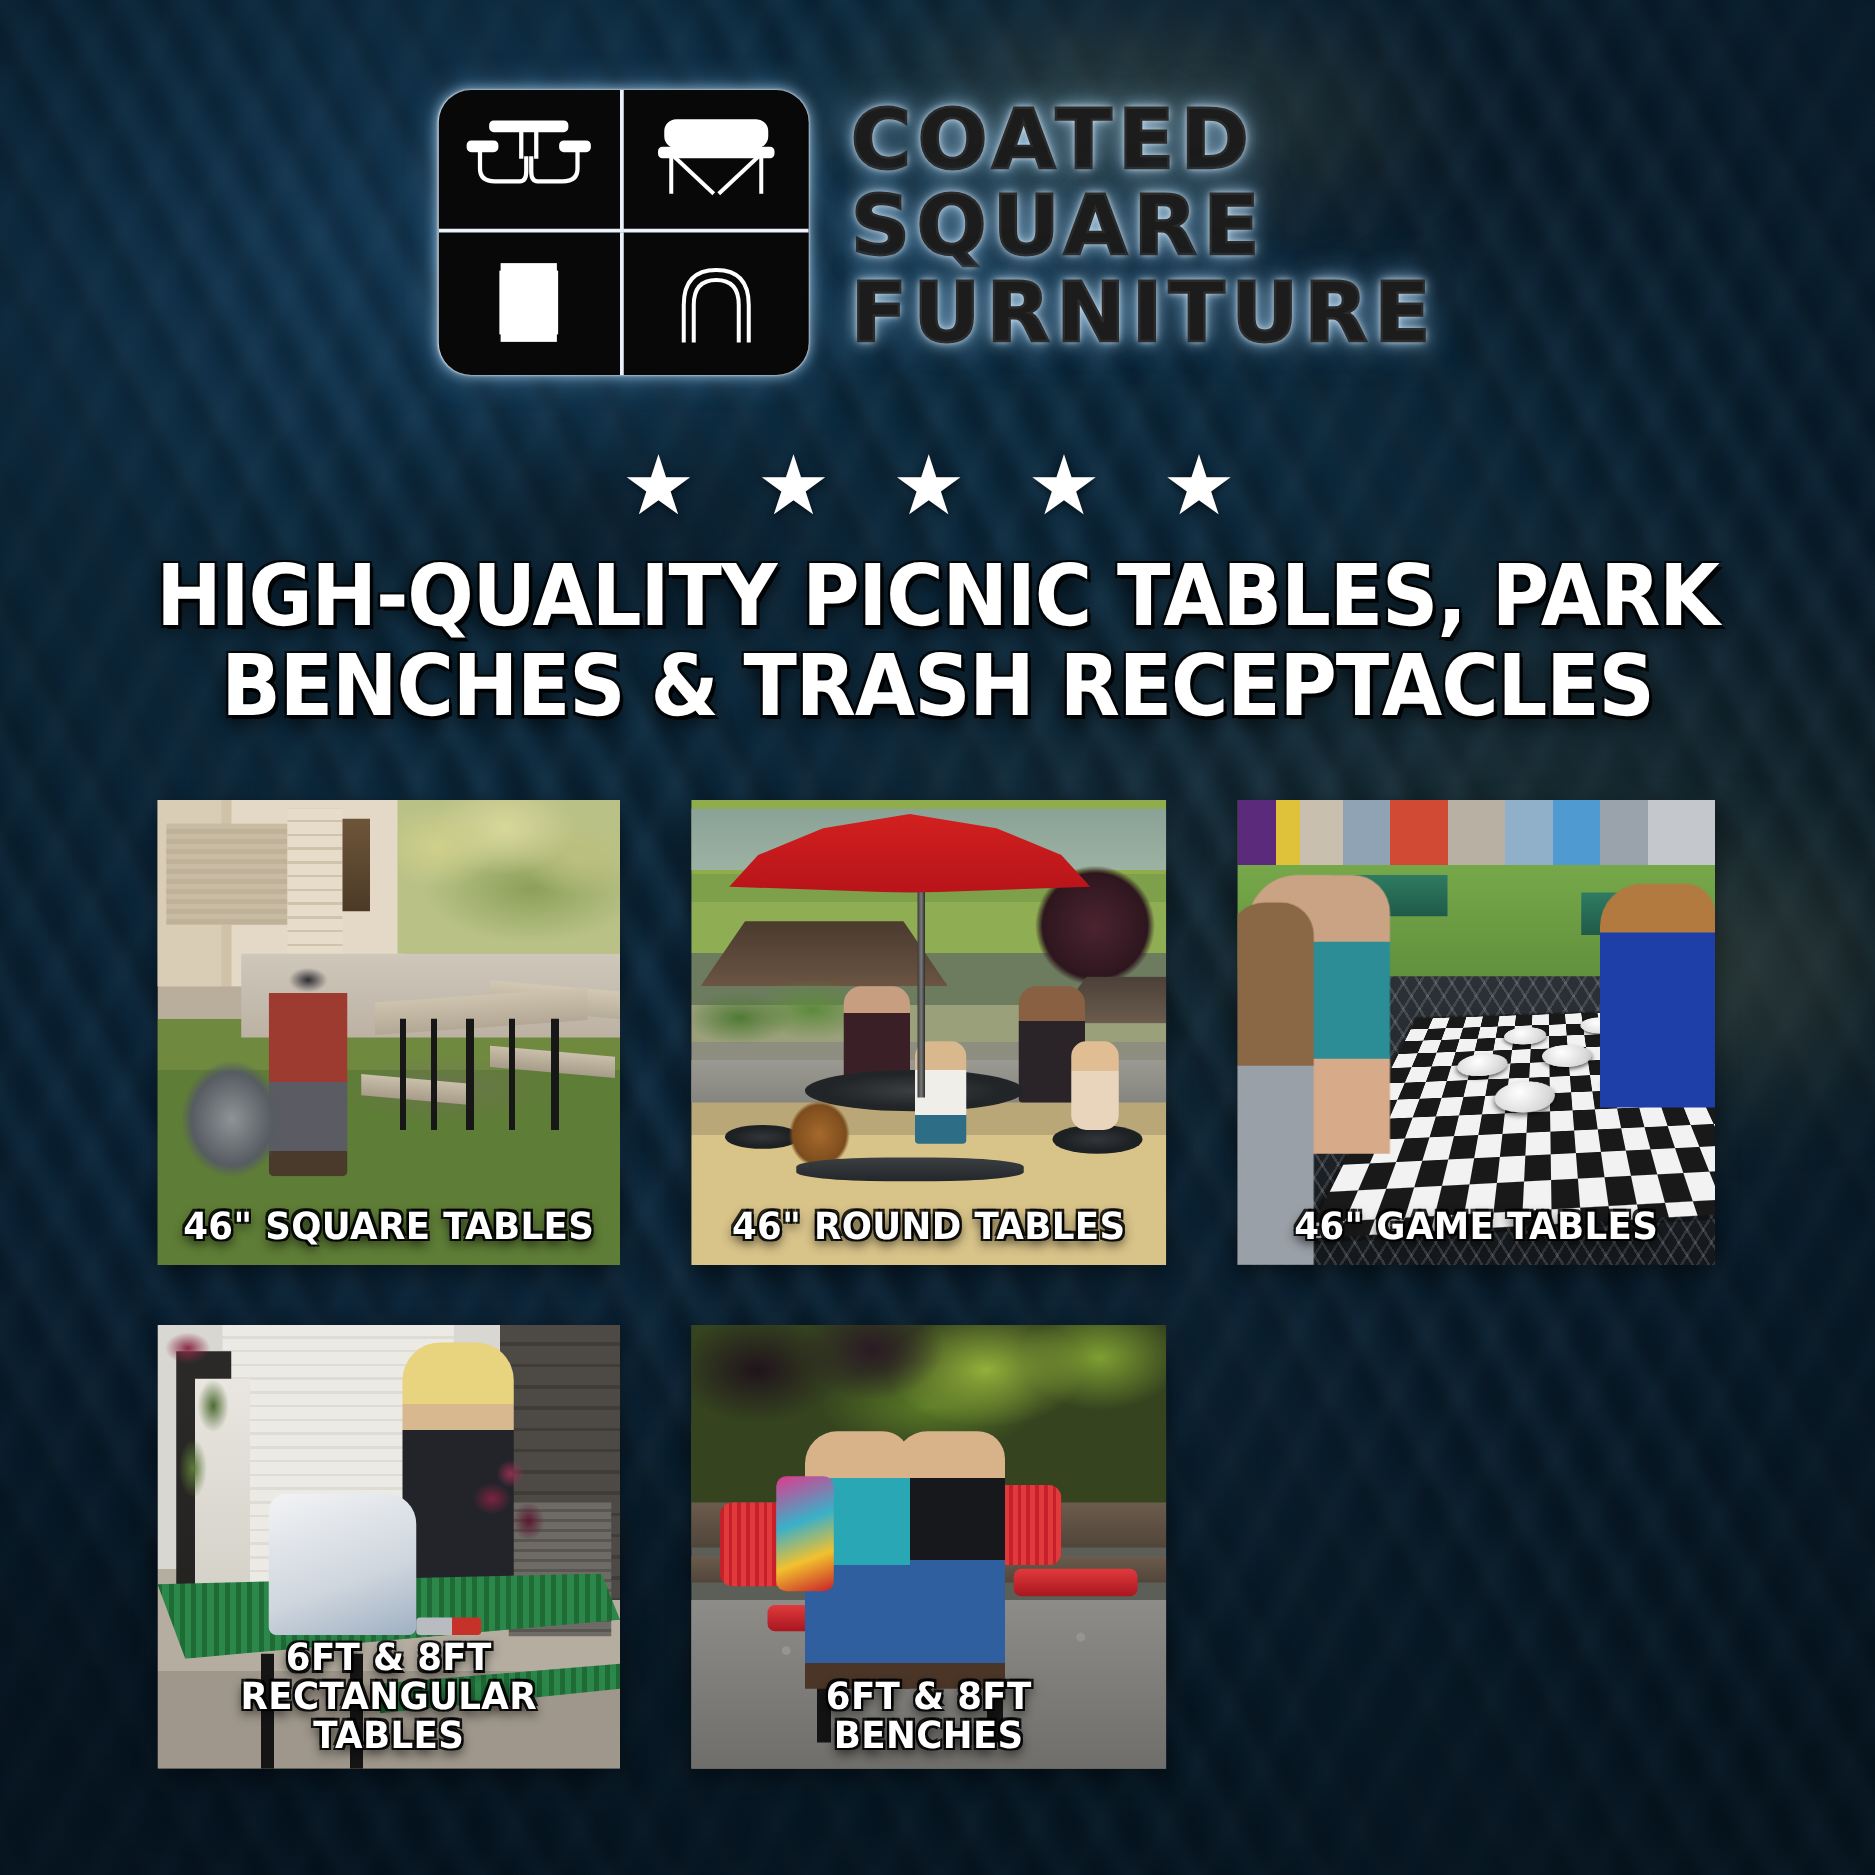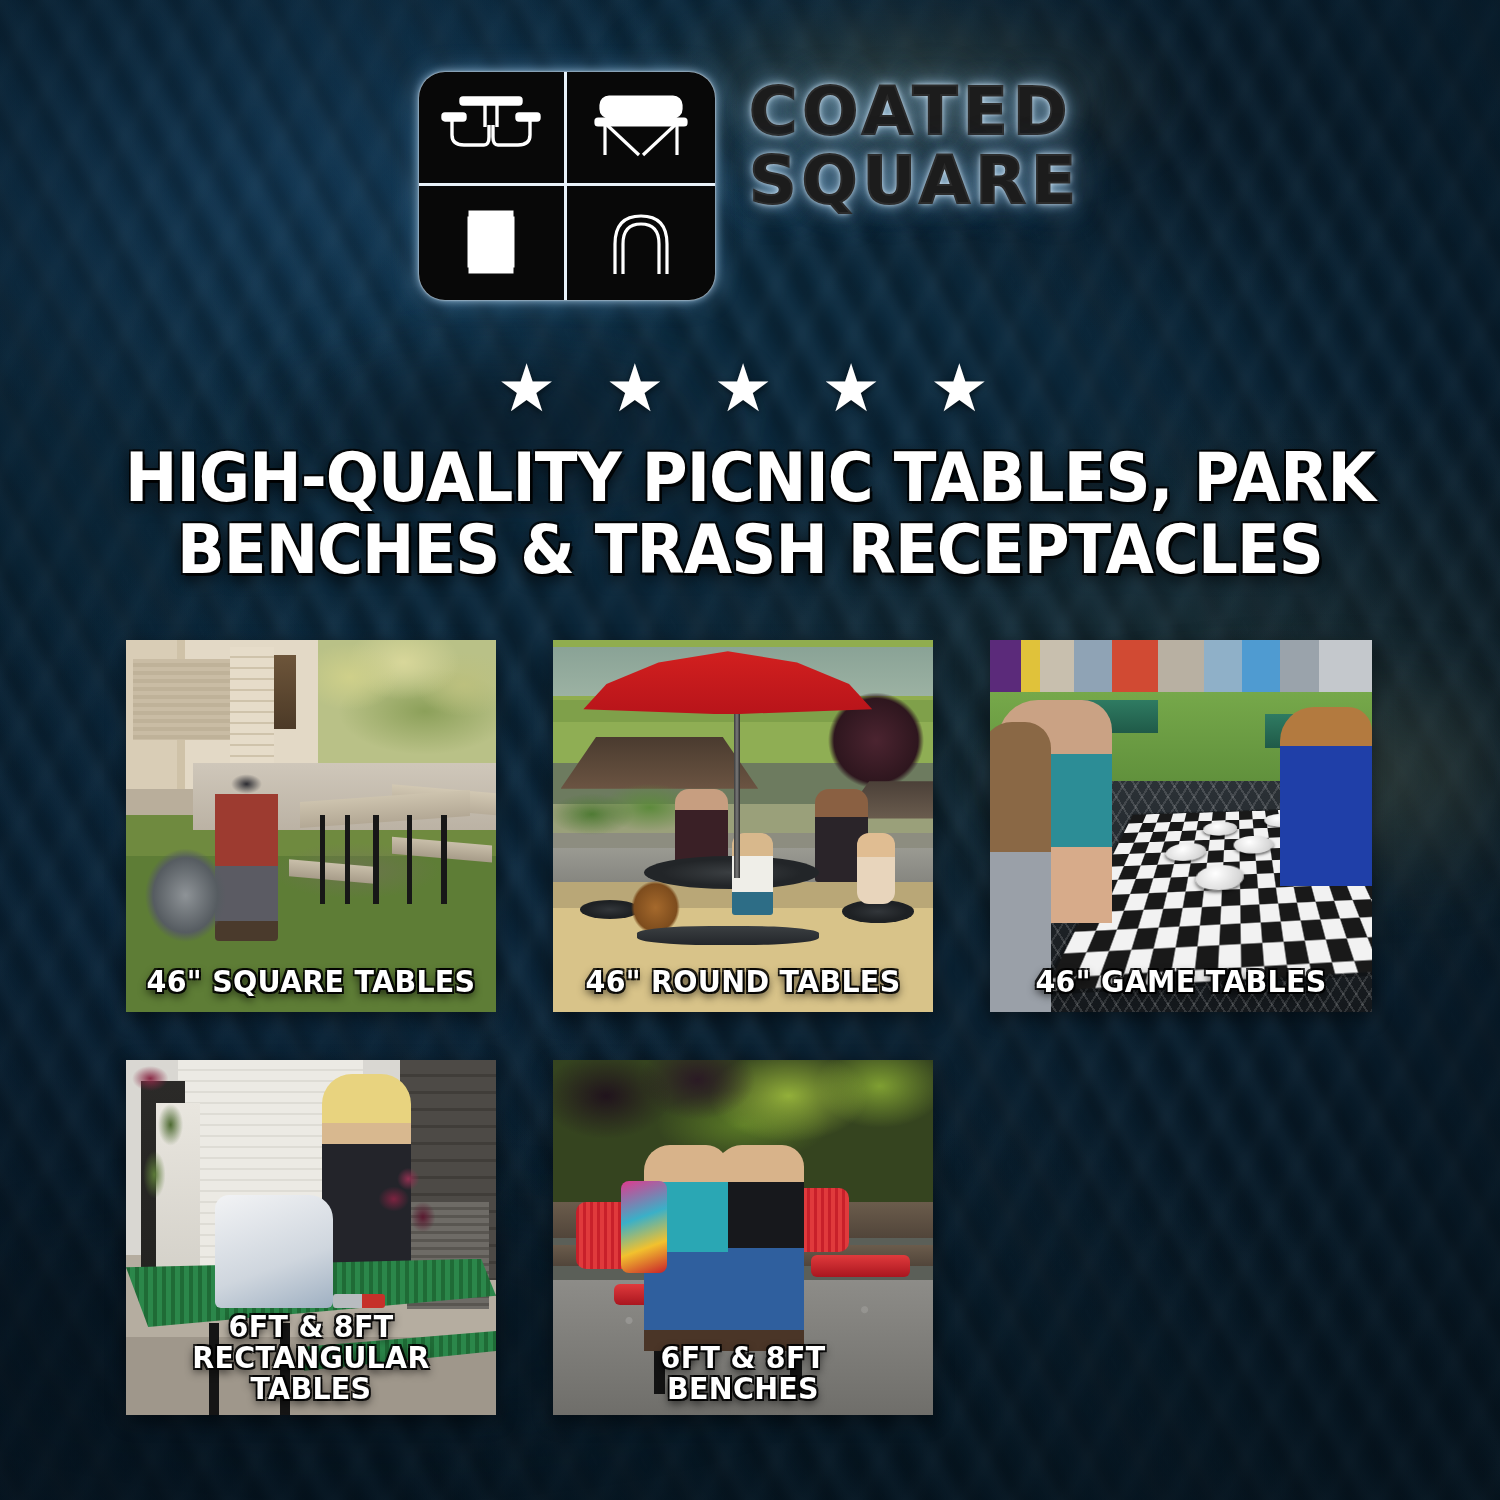--- a/index.html
+++ b/index.html
@@ -566,20 +566,21 @@
             <path d="M26 70 L26 40 Q26 12 52 12 Q78 12 78 40 L78 70"></path>
             <path d="M34 70 L34 40 Q34 20 52 20 Q70 20 70 40 L70 70"></path>
           </g>
         </svg>
       </div>
     </div>
 
     <div class="wordmark">
       <div class="wordmark-line">COATED</div>
       <div class="wordmark-line">SQUARE</div>
+      <div class="wordmark-line">FURNITURE</div>
     </div>
   </div>
 
   <div class="stars">★ ★ ★ ★ ★</div>
 
   <div class="headline">
     <span class="l1">HIGH-QUALITY PICNIC TABLES, PARK</span>
     <span class="l2">BENCHES &amp; TRASH RECEPTACLES</span>
   </div>
 

